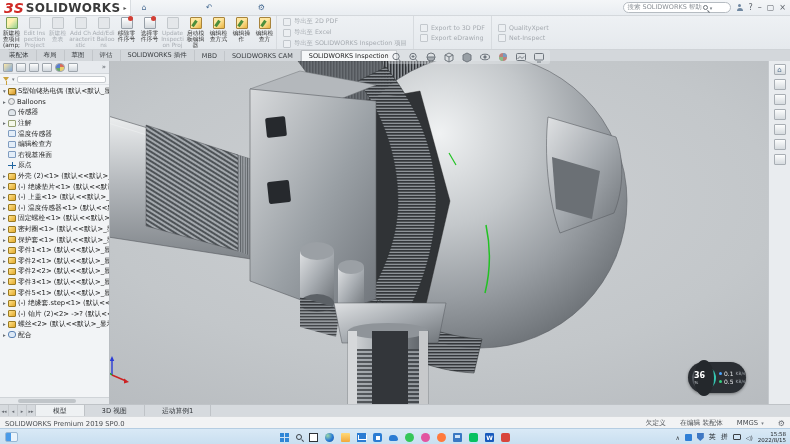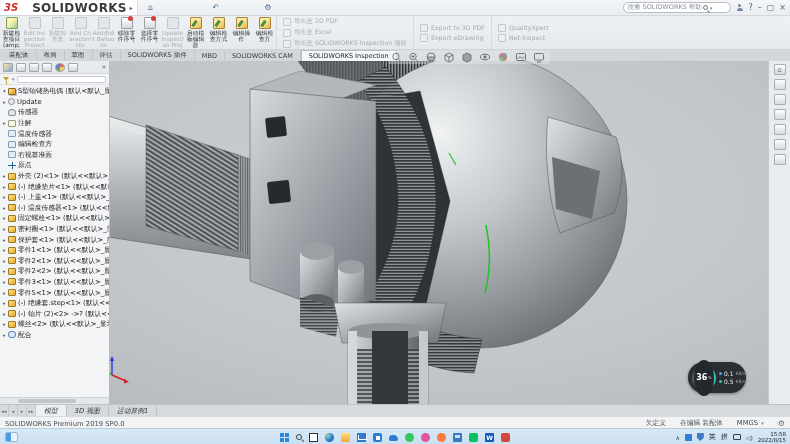--- a/index.html
+++ b/index.html
@@ -5,21 +5,21 @@
   * { margin:0; padding:0; box-sizing:border-box; }
   html,body { width:790px; height:444px; overflow:hidden;
     font-family:"DejaVu Sans","Liberation Sans",sans-serif; font-size:7px; color:#2b2b2b; }
 
   
   #titlebar { position:absolute; left:0; top:0; width:790px; height:16px;
     background:linear-gradient(#f4f6f8,#e9edf1); border-bottom:1px solid #d4d8dc;
     display:flex; align-items:center; }
   #logo { display:flex; align-items:center; padding:0 4px; height:100%; background:#fff;
     border-right:1px solid #d9dde1; }
-  #logo .mark { color:#d02b27; font-weight:bold; font-size:10px; font-style:italic; margin-right:14px;}
+  #logo .mark { color:#d02b27; font-weight:bold; font-size:14px; font-style:italic; margin-right:2px;}
   #logo .word { color:#3a3a3a; font-weight:bold; font-size:12px; letter-spacing:.3px;}
   #logo .fly { color:#555; font-size:6px; margin-left:3px;}
   #qa { display:flex; align-items:center; gap:3px; margin-left:8px;}
   .qai { width:10px; height:10px; display:inline-flex; align-items:center; justify-content:center;
     color:#4a6d94; font-size:8px; }
   .caret { color:#7a8087; font-size:5px; margin-left:1px;}
   #win-title { position:absolute; left:0; right:0; text-align:center; font-size:7.5px; color:#555; pointer-events:none;}
   #tb-right { margin-left:auto; display:flex; align-items:center; gap:5px; padding-right:4px; z-index:2;}
   #searchbox { display:flex; align-items:center; gap:1px; width:108px; height:11px;
     background:#fff; border:1px solid #b6bcc2; border-radius:6px; padding:0 3px; }
@@ -111,36 +111,36 @@
     background:linear-gradient(#fcfdfd,#d6dbdf); display:flex; align-items:center; justify-content:center;
     font-size:7px; color:#4f6d8c;}
 
   
   #pill { position:absolute; left:688px; top:362px; width:58px; height:31px; background:#2a2e33;
     border-radius:16px; display:flex; align-items:center; padding:0 4px; gap:3px; z-index:7;
     box-shadow:0 1px 3px rgba(0,0,0,.4);}
   #pill .ring { width:24px; height:24px; border-radius:50%; flex:none;
     background:conic-gradient(#35c4b0 0 62%, #50555b 62% 100%); display:flex; align-items:center; justify-content:center;}
   #pill .ring .inner { width:20px; height:36px; border-radius:50%; background:#24282c; color:#fff;
-    display:flex; align-items:center; justify-content:center; font-size:8px; font-weight:bold;}
+    display:flex; justify-content:center; font-size:8px; font-weight:bold;flex-direction:column;}
   #pill .ring .pct { font-size:4px; font-weight:normal; margin-left:.5px; color:#cfd3d7;}
   #pill .rows { display:flex; flex-direction:column; gap:2px;}
   .prow { display:flex; align-items:center; gap:2px; color:#e8eaec; font-size:6px; line-height:6px;}
   .prow .dot { width:3px; height:3px; border-radius:50%; flex:none;}
   .prow .dot.i-blue { background:#4aa3ff;}
   .prow .dot.i-green { background:#35d07f;}
   .prow .unit { color:#9aa0a6; font-size:4.5px;}
 
   
   #doctabs { position:absolute; left:0; top:404px; width:790px; height:12px; background:#d6dade;
     border-top:1px solid #bfc3c7; display:flex; align-items:stretch;}
   .dnav { width:9px; display:flex; align-items:center; justify-content:center; color:#6a6f75;
     font-size:5px; border-right:1px solid #c5c9cd;}
-  .dtab { padding:0 8px; display:flex; align-items:flex-end; font-size:6.8px; color:#33373b;
-    border-right:1px solid #bfc3c7; cursor:default;font-style:italic;}
+  .dtab { padding:0 17px; display:flex; align-items:flex-end; font-size:6.8px; color:#33373b;
+    border-right:1px solid #bfc3c7; cursor:default;}
   .dtab.active { background:#eef1f3; }
 
   
   #statusbar { position:absolute; left:0; top:416px; width:790px; height:12px; background:#f2f3f4;
     border-top:1px solid #d8dbde; display:flex; align-items:flex-end; padding:0 5px; font-size:6.8px; color:#4a4e52;}
   #statusbar .right { margin-left:auto; display:flex; align-items:center; gap:14px;}
   #statusbar .gear { font-size:8px; color:#6a6f75;}
 
   
   #taskbar { position:absolute; left:0; top:428px; width:790px; height:16px;
@@ -555,21 +555,21 @@
     <div class="trow">
       <span class="arr">▾</span>
       <span class="ticon t-root"></span>
       <span class="tlabel">S型铂铑热电偶 (默认&lt;默认_显示状态-1&gt;</span>
     </div>
     <div>
 
         <div class="trow">
           <span class="arr">▸</span>
           <span class="ticon t-history"></span>
-          <span class="tlabel">Update</span>
+          <span class="tlabel">Balloons</span>
         </div>
 
         <div class="trow">
           <span class="arr"></span>
           <span class="ticon t-sensors"></span>
           <span class="tlabel">传感器</span>
         </div>
 
         <div class="trow">
           <span class="arr">▸</span>

